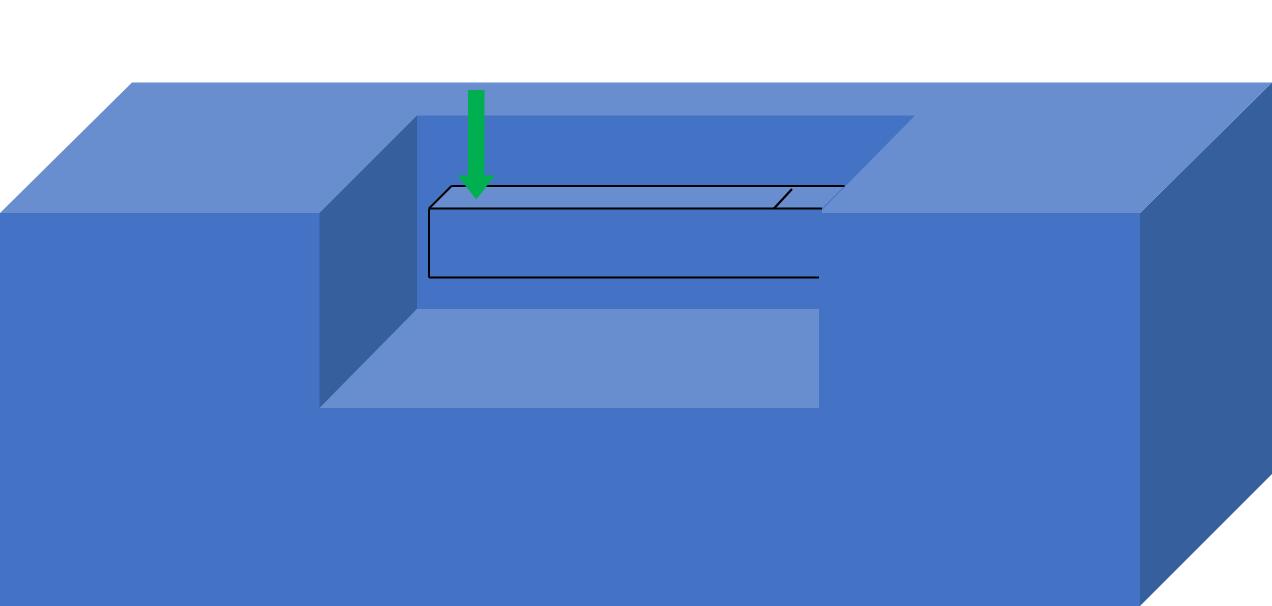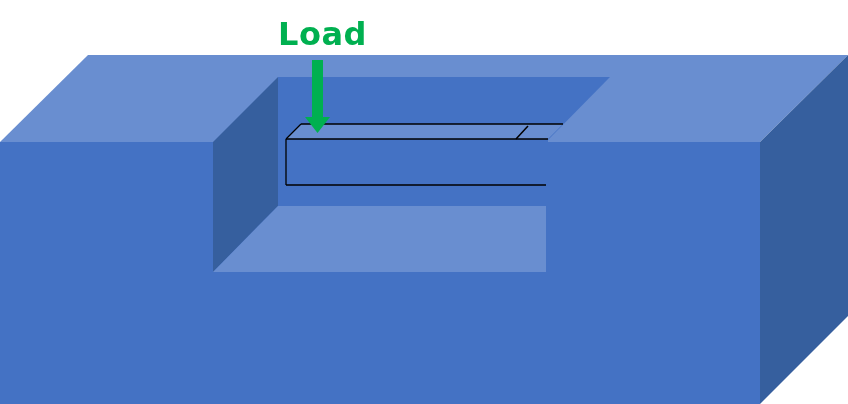--- a/index.html
+++ b/index.html
@@ -44,14 +44,13 @@
     </g>
 
     <line x1="528" y1="126" x2="516" y2="139" stroke="#000" stroke-width="1.5"></line>
 
     <g fill="#00B050">
       <rect x="312" y="60" width="11" height="58"></rect>
       <polygon points="305,117 330,117 317.5,133"></polygon>
     </g>
   </svg>
 
-  <div class="load-label">Load</div>
 </div>
 
 </body></html>

